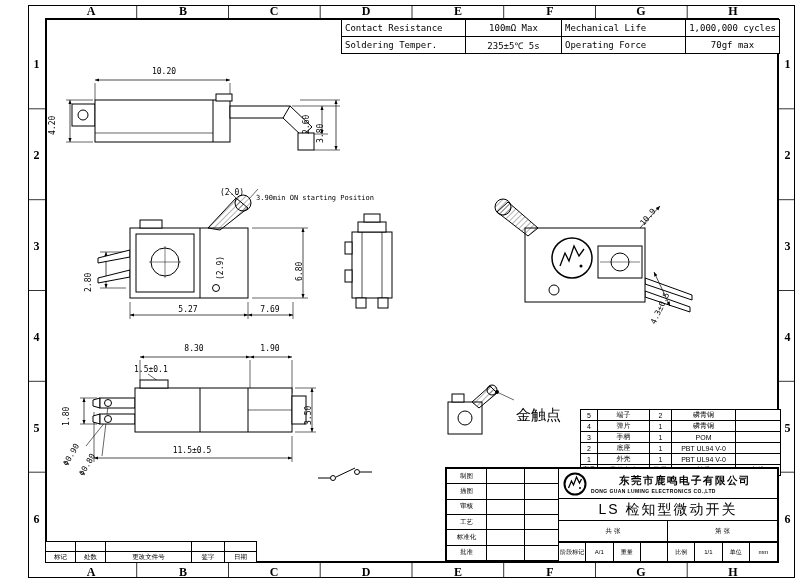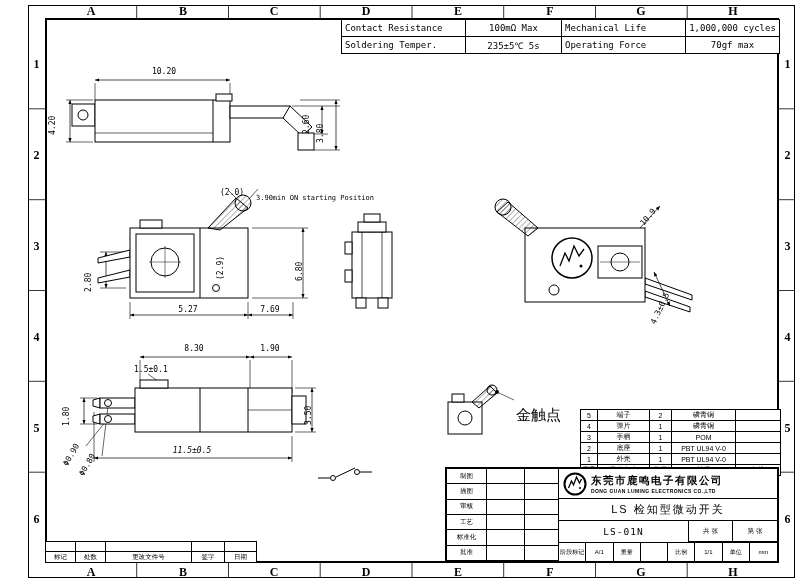--- a/index.html
+++ b/index.html
@@ -20,23 +20,23 @@
   .spec td { border:1px solid #000; height:17px; padding:0 3px; white-space:nowrap; overflow:hidden; }
   .spec td.v { text-align:center; }
   .parts { position:absolute; left:580px; top:409px; z-index:2; font:7px "Liberation Sans", sans-serif; text-align:center; background:#fff; }
   .parts td { border:1px solid #000; height:9.5px; padding:0 1px; white-space:nowrap; overflow:hidden; }
   .tblock { position:absolute; left:445px; top:467px; width:334px; height:96px; z-index:2; border:2px solid #000; background:#fff; }
   .tb-left { position:absolute; left:0; top:0; width:112px; height:92px; display:grid; grid-template-columns:40px 38px 34px; grid-template-rows:repeat(6,1fr); font-size:6.5px; }
   .tb-cell { border-right:1px solid #000; border-bottom:1px solid #000; display:flex; align-items:center; justify-content:center; overflow:hidden; white-space:nowrap; }
   .tb-right { position:absolute; left:112px; top:0; right:0; height:92px; }
   .tb-company { height:30px; border-bottom:1px solid #000; display:flex; align-items:center; gap:4px; padding:1px 4px; }
   .co-names { display:flex; flex-direction:column; justify-content:center; }
-  .co-cn { font:bold 10.5px "Liberation Serif", serif; letter-spacing:1.5px; white-space:nowrap; }
+  .co-cn { font:bold 10.5px "Liberation Serif", serif; letter-spacing:1.5px; white-space:nowrap;margin-left:28px; }
   .co-en { font:bold 5px "Liberation Sans", sans-serif; letter-spacing:0.4px; white-space:nowrap; }
-  .tb-name { height:22px; border-bottom:1px solid #000; display:flex; align-items:center; justify-content:center; font-size:11px; letter-spacing:2px; }
+  .tb-name { height:22px; border-bottom:1px solid #000; display:flex; align-items:center; justify-content:center; font-size:14px; letter-spacing:2px; }
   .tb-no-row { height:22px; border-bottom:1px solid #000; display:flex; }
   .tb-no { width:130px; border-right:1px solid #000; display:flex; align-items:center; justify-content:center; font:9.5px "DejaVu Sans Mono", monospace; letter-spacing:1px; }
   .tb-sheet { flex:1; display:grid; grid-template-columns:1fr 1fr; font-size:6.5px; }
   .tb-bottom { height:18px; display:grid; grid-template-columns:repeat(8,1fr); font-size:6px; }
   .rev { position:absolute; left:45px; top:541px; width:212px; height:22px; z-index:2; border:1px solid #000; display:grid; grid-template-columns:30px 30px 86px 33px 31px; grid-template-rows:1fr 1fr; font-size:6.5px; background:#fff; }
 </style>
 </head>
 <body>
 
 <div class="sheet">
@@ -292,21 +292,21 @@
   <span class="dimtxt r50" style="left:646px; top:218px;">10.9</span>
   <span class="dimtxt r65" style="left:658px; top:316px;">4.3±0.5</span>
 
   <span class="dimtxt ctr" style="left:172px; top:344px; width:44px;">8.30</span>
   <span class="dimtxt ctr" style="left:250px; top:344px; width:40px;">1.90</span>
   <span class="dimtxt" style="left:134px; top:365px;">1.5±0.1</span>
   <span class="dimtxt r90" style="left:72px; top:416px;">1.80</span>
   <span class="dimtxt r90" style="left:314px; top:415px;">3.50</span>
   <span class="dimtxt r60" style="left:70px; top:458px;">Φ0.90</span>
   <span class="dimtxt r60" style="left:86px; top:468px;">Φ0.80</span>
-  <span class="dimtxt ctr" style="left:160px; top:446px; width:64px;font-style:italic;">11.5±0.5</span>
+  <span class="dimtxt ctr" style="left:160px; top:446px; width:64px;">11.5±0.5</span>
 
   <span class="dimtxt" style="left:516px; top:410px; font-size:15px; font-family:'Liberation Sans',sans-serif;">金触点</span>
 
   <table class="parts">
     <colgroup>
         <col style="width:16px">
         <col style="width:52px">
         <col style="width:22px">
         <col style="width:64px">
         <col style="width:45px">
@@ -385,21 +385,20 @@
           <path d="M5.5,16 l3,-7 l2,4 l3,-8 l3,6 l2,-4" stroke="#000" fill="none" stroke-width="1.3"></path>
           <circle cx="17" cy="16" r="1" fill="#000"></circle>
         </svg>
         <div class="co-names">
           <div class="co-cn">东莞市鹿鸣电子有限公司</div>
           <div class="co-en">DONG GUAN LUMING ELECTRONICS CO.,LTD</div>
         </div>
       </div>
       <div class="tb-name">LS 检知型微动开关</div>
       <div class="tb-no-row">
-        <div class="tb-no">LS-01N</div>
         <div class="tb-sheet">
           <div class="tb-cell">共 张</div>
           <div class="tb-cell" style="border-right:none;">第 张</div>
         </div>
       </div>
       <div class="tb-bottom">
         <div class="tb-cell" style="border-bottom:none;">阶段标记</div>
         <div class="tb-cell" style="border-bottom:none;">A/1</div>
         <div class="tb-cell" style="border-bottom:none;">重量</div>
         <div class="tb-cell" style="border-bottom:none;"></div>

